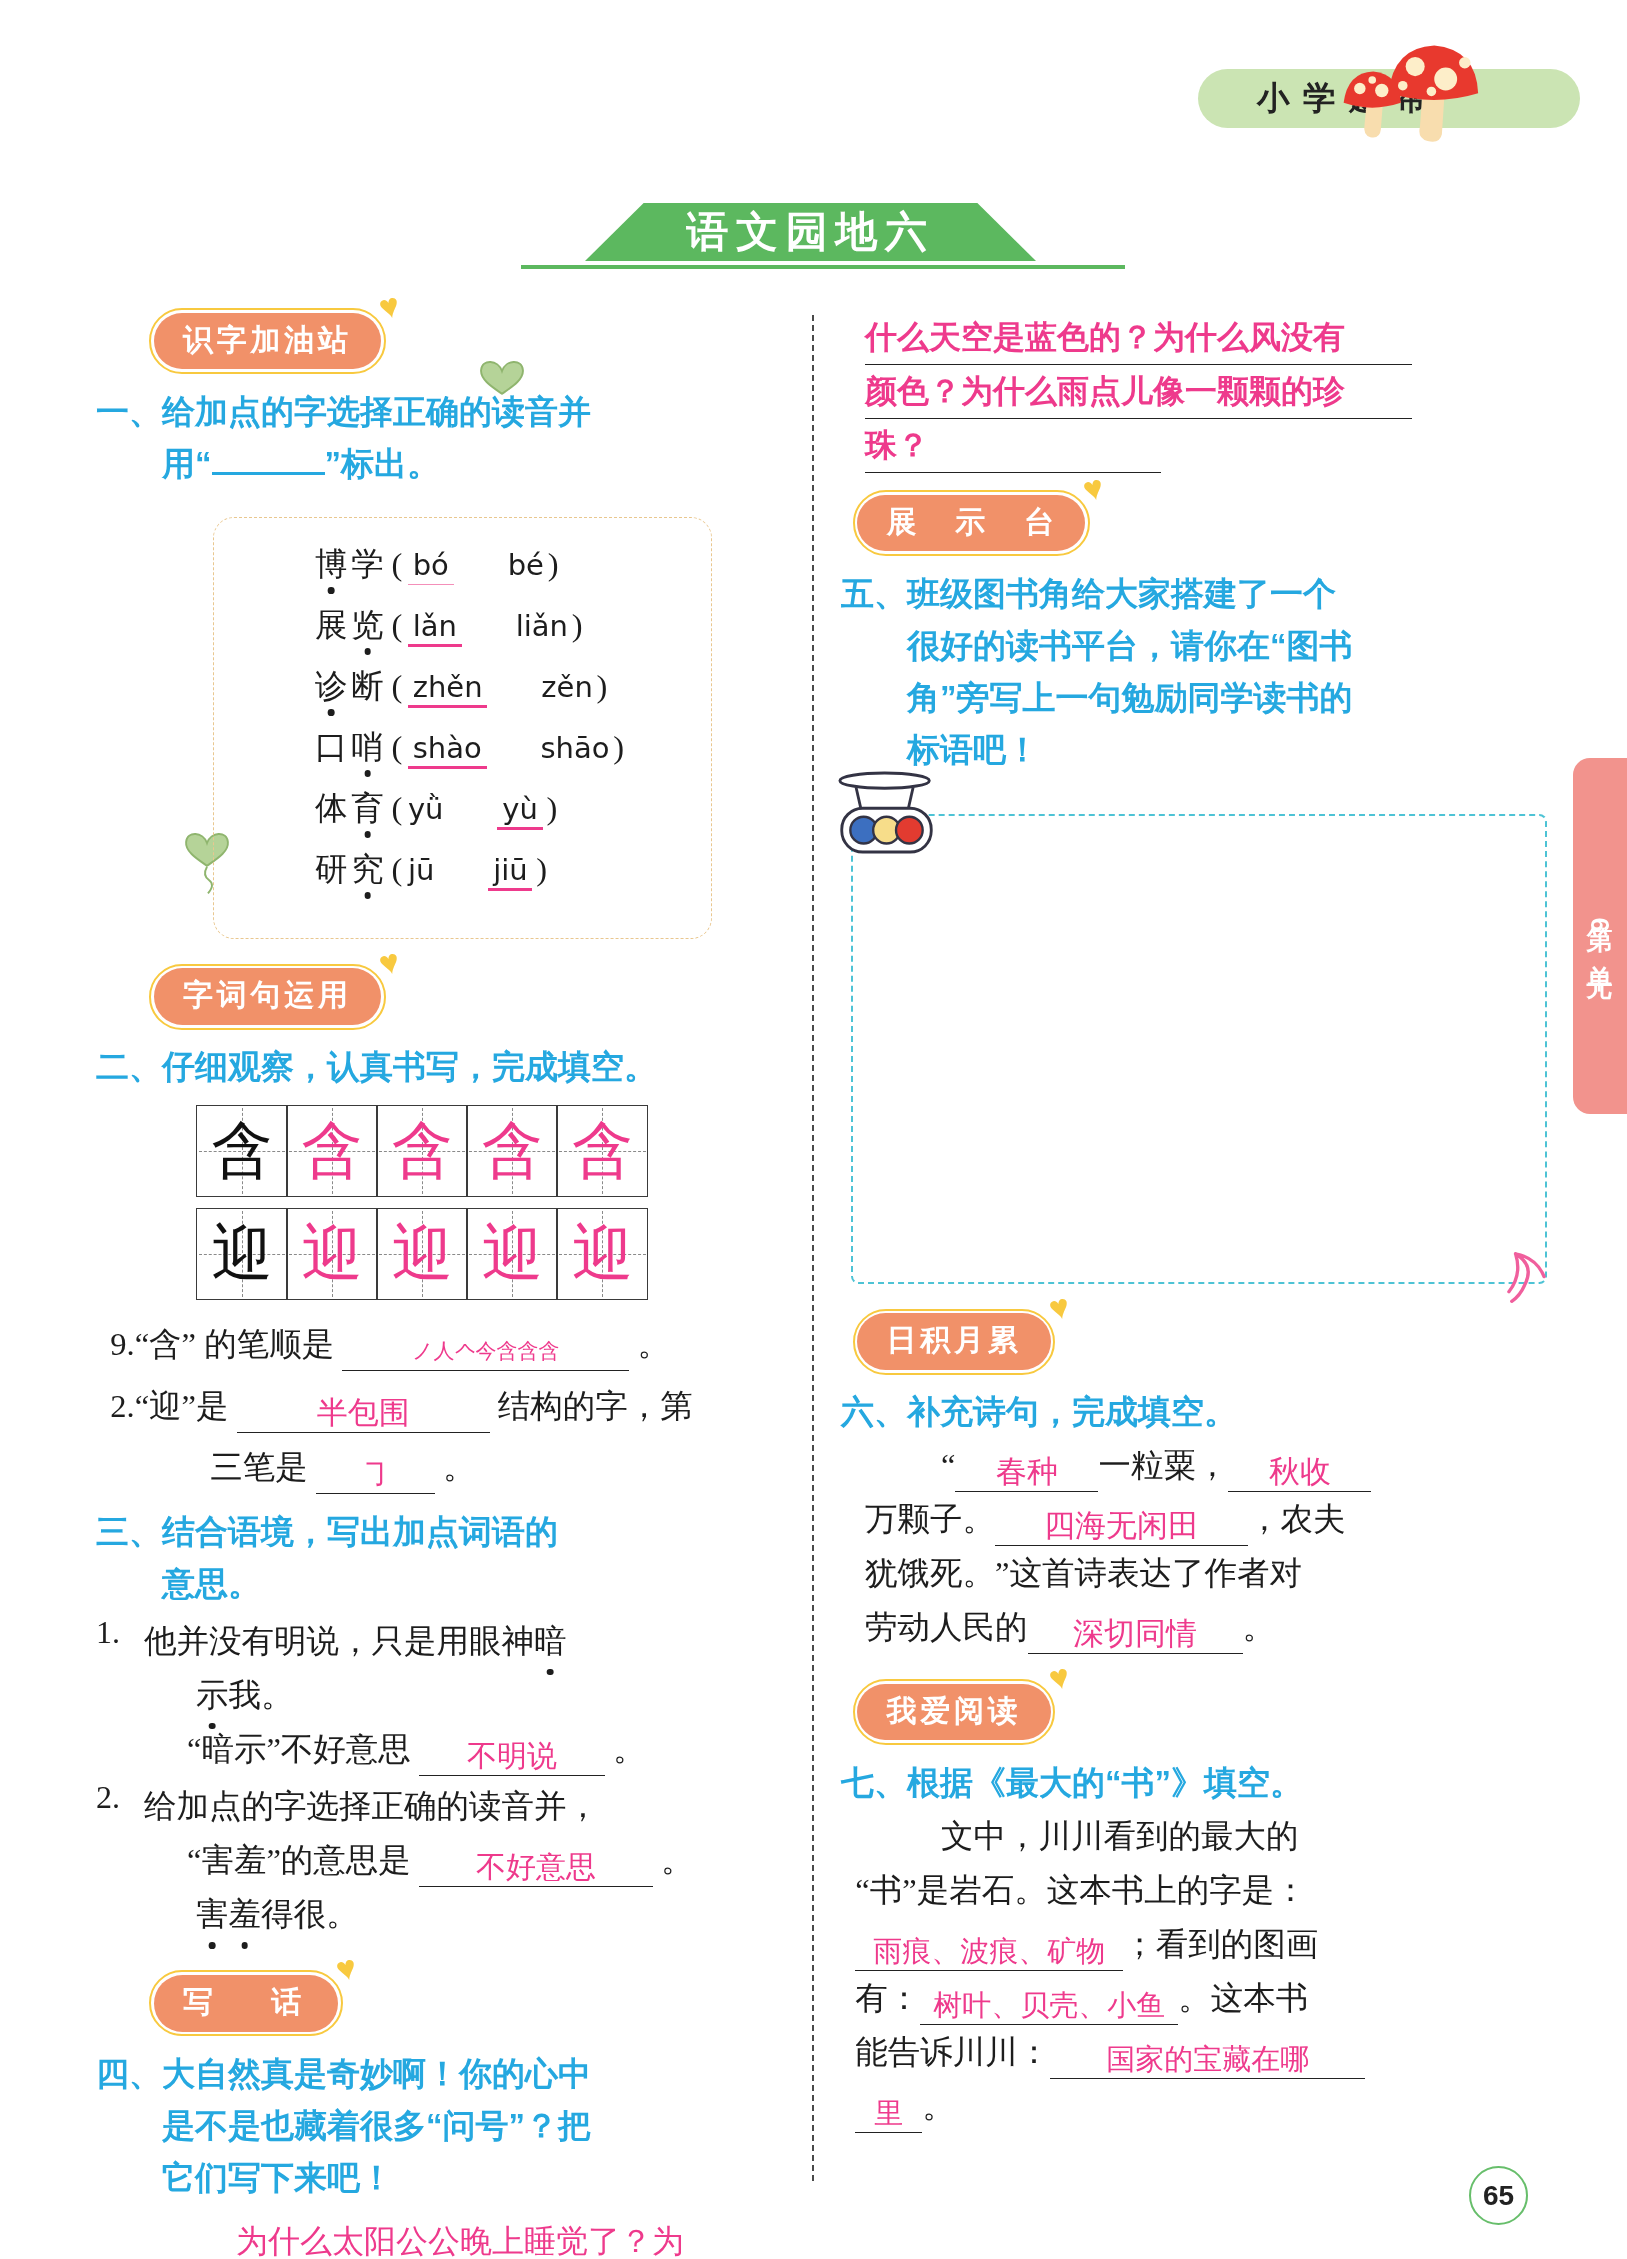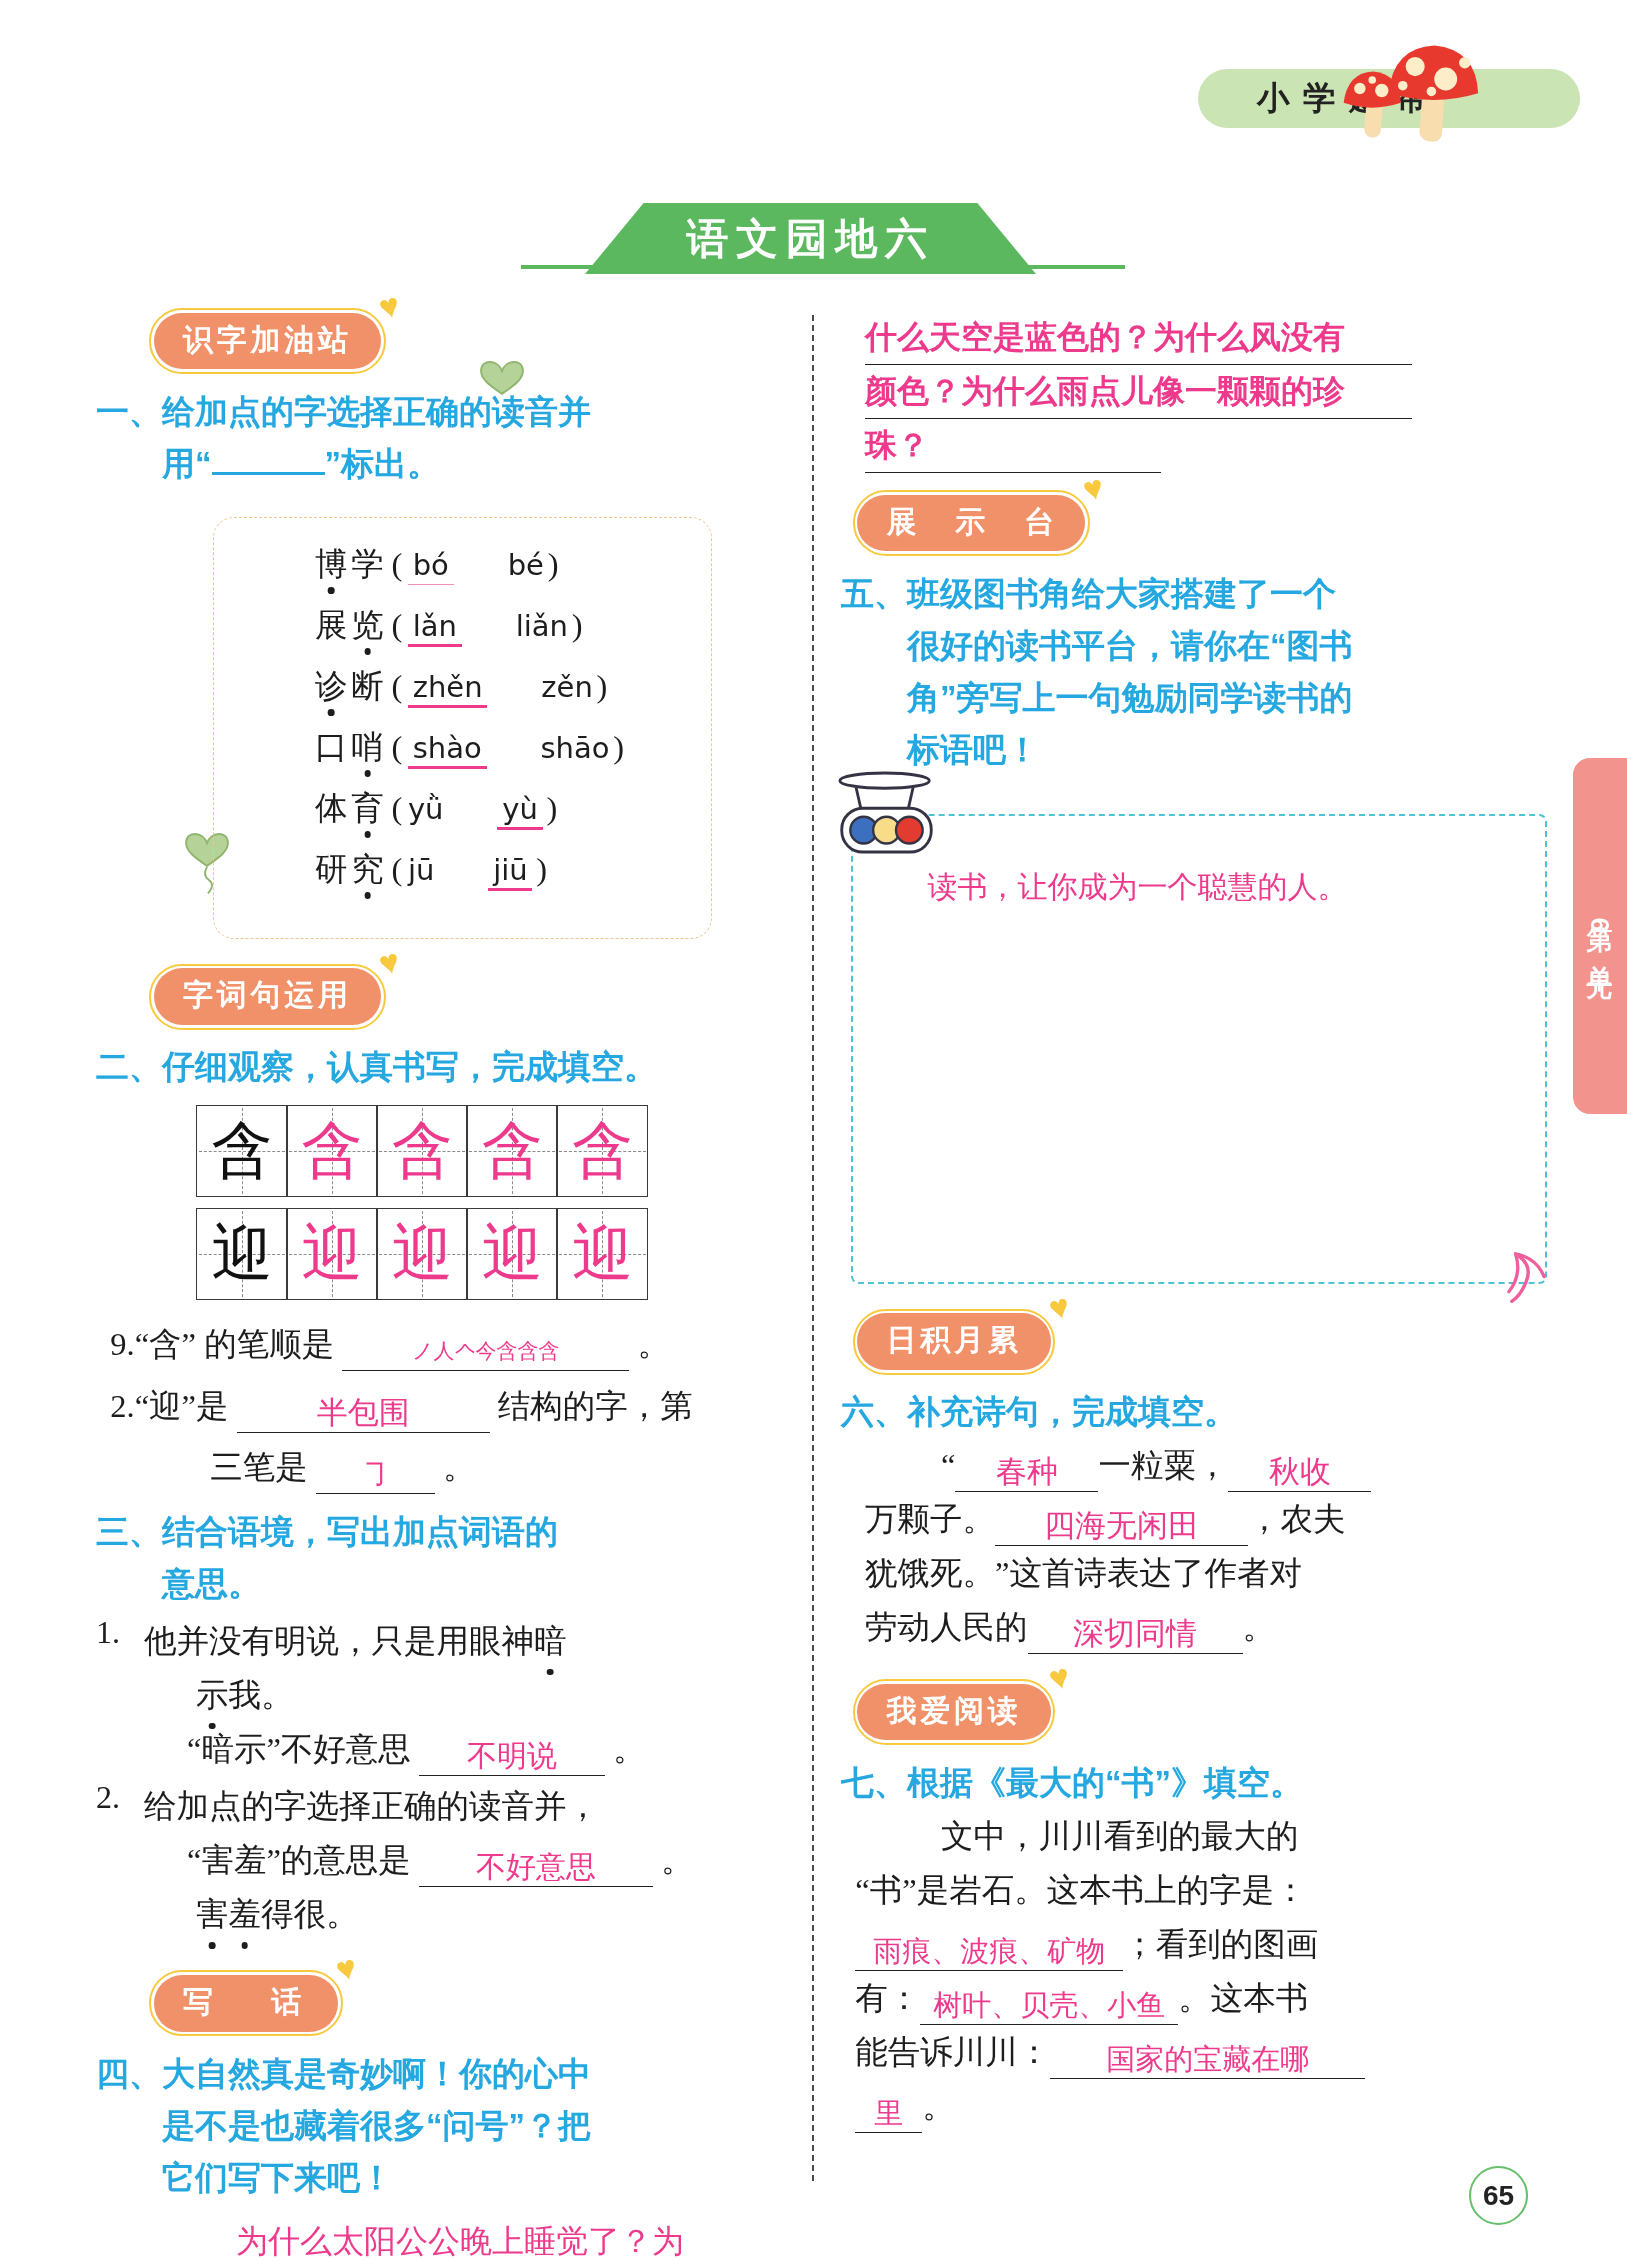--- a/index.html
+++ b/index.html
@@ -9,21 +9,21 @@
 
   
   .logo-pill{left:1198px;top:69px;width:382px;height:59px;background:#cbe4b3;border-radius:31px;
              display:flex;align-items:center;}
   .logo-text{font-weight:bold;font-size:32.5px;letter-spacing:13.4px;color:#222;padding-left:59px;
              font-family:"Liberation Sans",sans-serif;}
   .mushrooms{left:1336px;top:36px;}
 
   
   .banner-line{left:521px;top:265px;width:604px;height:3.8px;background:#5cb85f;}
-  .banner{left:585px;top:203px;width:451px;height:71px;background:#5cb85f;
+  .banner{left:585px;top:203px;width:451px;height:58px;background:#5cb85f;
           clip-path:polygon(13% 0,87% 0,100% 100%,0 100%);
           display:flex;align-items:center;justify-content:center;}
   .banner-text{color:#fff;font-size:42px;font-weight:bold;letter-spacing:7.6px;}
 
   
   .divider{left:812px;top:315px;height:1866px;border-left:2.9px dashed #4a4a4a;}
   .col-left{left:96px;top:308px;width:715px;}
   .col-right{left:841px;top:311px;width:722px;}
 
   
@@ -360,21 +360,20 @@
       <svg width="99" height="86" viewBox="0 0 104 90">
         <ellipse cx="50" cy="11" rx="47" ry="8" fill="#fff" stroke="#334" stroke-width="3"></ellipse>
         <line x1="20" y1="18" x2="25" y2="40" stroke="#334" stroke-width="3"></line>
         <line x1="80" y1="18" x2="75" y2="40" stroke="#334" stroke-width="3"></line>
         <rect x="5" y="40" width="94" height="46" rx="22" fill="#fff" stroke="#334" stroke-width="3"></rect>
         <circle cx="28" cy="63" r="14" fill="#3c6fc0" stroke="#334" stroke-width="2.5"></circle>
         <circle cx="52" cy="63" r="14" fill="#f7dd8a" stroke="#334" stroke-width="2.5"></circle>
         <circle cx="76" cy="63" r="14" fill="#e23b30" stroke="#334" stroke-width="2.5"></circle>
       </svg>
     </div>
-    <div class="kai pink slogan">读书，让你成为一个聪慧的人。</div>
     <div class="ornament">
       <svg width="44" height="57" viewBox="0 0 46 60">
         <path d="M12 4 q20 12 10 32 q-5 12 -14 18 M12 4 q7 22 -7 40 M12 4 q22 4 30 24" stroke="#f05f9d" stroke-width="3.5" fill="none" stroke-linecap="round"></path>
       </svg>
     </div>
   </div>
 
   <div class="badge-wrap mt26">
     <span class="badge">日积月累</span>
     <span class="badge-heart">♥</span>

